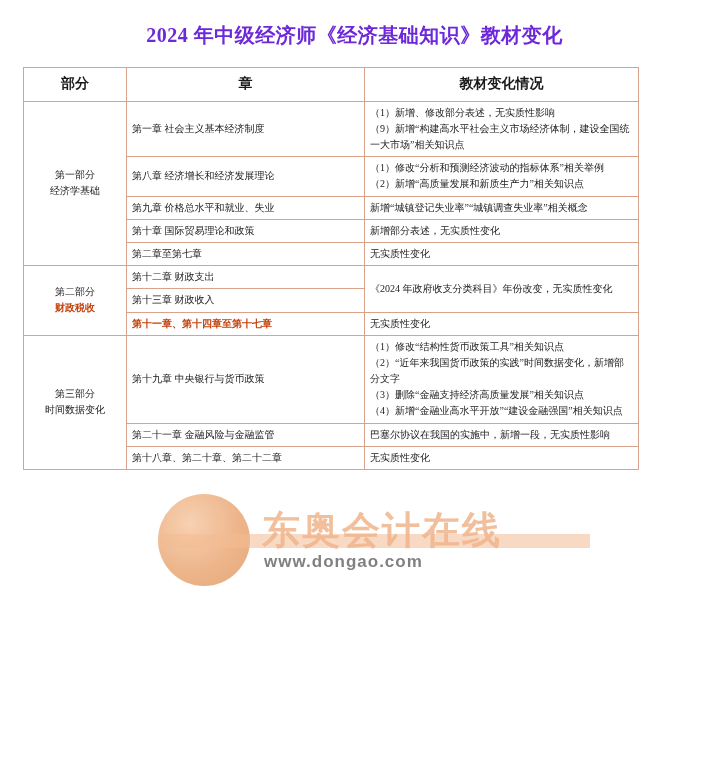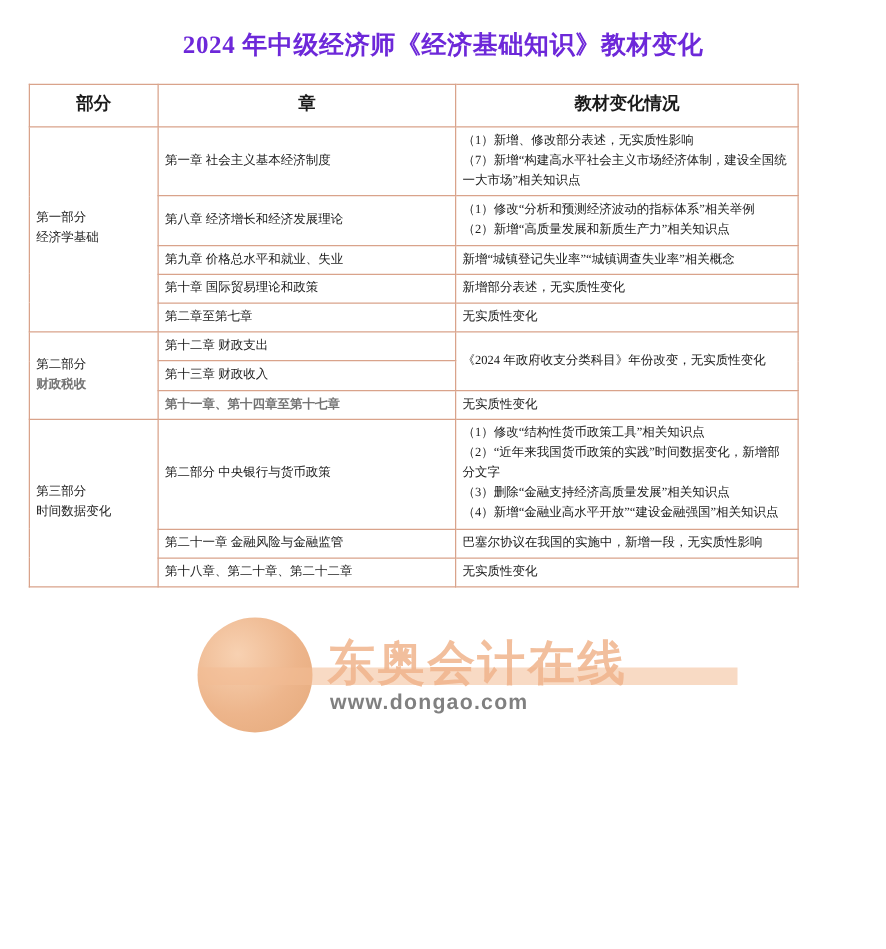--- a/index.html
+++ b/index.html
@@ -52,41 +52,41 @@
     padding: 3px 5px;
   }
   table.changes thead th {
     text-align: center;
     font-weight: bold;
     font-size: 14px;
     padding: 5px 4px;
     background: transparent;
   }
   td.part {
-    text-align: left;
+    text-align: center;
     vertical-align: middle;
     line-height: 1.7;
   }
   td.chapter {
     padding-left: 12px;
     vertical-align: middle;
   }
   td.chapter.center-v {
     vertical-align: middle;
   }
   td.detail {
     padding-left: 6px;
     padding-right: 4px;
     vertical-align: middle;
   }
   td.detail p {
     margin: 0;
   }
   .red {
-    color: #737373;
+    color: #c2410c;
     font-weight: bold;
   }
   .part-line { display: block; }
 
   
   .watermark {
     position: absolute;
     left: 0;
     top: 0;
     width: 709px;
@@ -167,21 +167,21 @@
       <tbody>
 
         <tr>
           <td class="part" rowspan="5">
             <span class="part-line">第一部分</span>
             <span class="part-line">经济学基础</span>
           </td>
           <td class="chapter">第一章    社会主义基本经济制度</td>
           <td class="detail">
             <p>（1）新增、修改部分表述，无实质性影响</p>
-            <p>（7）新增“构建高水平社会主义市场经济体制，建设全国统一大市场”相关知识点</p>
+            <p>（9）新增“构建高水平社会主义市场经济体制，建设全国统一大市场”相关知识点</p>
           </td>
         </tr>
         <tr>
           <td class="chapter">第八章    经济增长和经济发展理论</td>
           <td class="detail">
             <p>（1）修改“分析和预测经济波动的指标体系”相关举例</p>
             <p>（2）新增“高质量发展和新质生产力”相关知识点</p>
           </td>
         </tr>
         <tr>
@@ -221,21 +221,21 @@
           <td class="detail">
             <p>无实质性变化</p>
           </td>
         </tr>
 
         <tr>
           <td class="part" rowspan="3">
             <span class="part-line">第三部分</span>
             <span class="part-line">时间数据变化</span>
           </td>
-          <td class="chapter center-v">第二部分    中央银行与货币政策</td>
+          <td class="chapter center-v">第十九章    中央银行与货币政策</td>
           <td class="detail">
             <p>（1）修改“结构性货币政策工具”相关知识点</p>
             <p>（2）“近年来我国货币政策的实践”时间数据变化，新增部分文字</p>
             <p>（3）删除“金融支持经济高质量发展”相关知识点</p>
             <p>（4）新增“金融业高水平开放”“建设金融强国”相关知识点</p>
           </td>
         </tr>
         <tr>
           <td class="chapter">第二十一章    金融风险与金融监管</td>
           <td class="detail">

